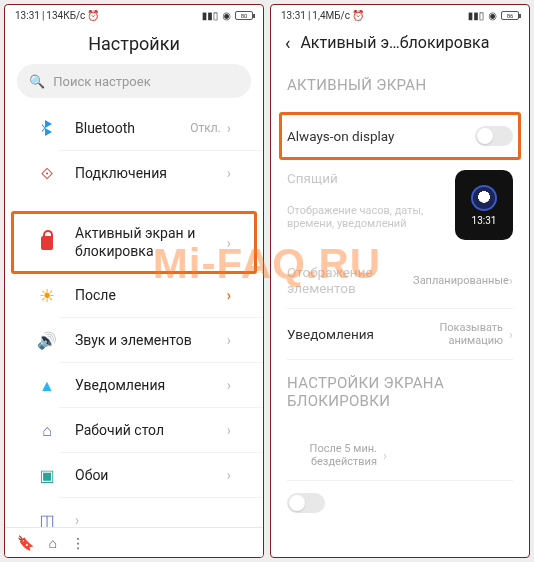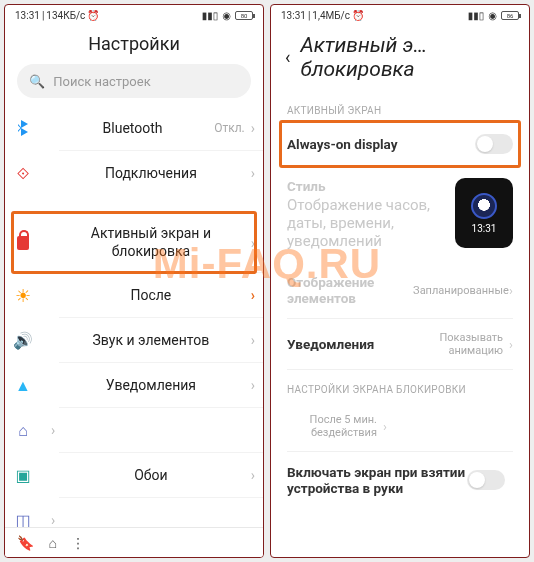--- a/index.html
+++ b/index.html
@@ -8,40 +8,40 @@
   .phone { width:260px; height:554px; background:#fff; border:1px solid #7f1d1d; border-radius:4px; overflow:hidden; position:relative; display:flex; flex-direction:column; }
   
   .status { height:20px; display:flex; align-items:center; justify-content:space-between; padding:0 10px; font-size:10px; color:#333; }
   .status .left { display:flex; align-items:center; gap:2px; }
   .status .right { display:flex; align-items:center; gap:4px; }
   .batt { width:18px; height:9px; border:1px solid #555; border-radius:2px; position:relative; font-size:6px; line-height:7px; text-align:center; }
   .batt:after { content:""; position:absolute; right:-3px; top:2px; width:2px; height:4px; background:#555; }
   
   .hdr1 { text-align:center; font-size:18px; padding:8px 0 10px; color:#222; }
   .hdr2 { display:flex; align-items:center; gap:10px; padding:8px 14px 10px; color:#222; }
-  .hdr2 .title { font-size:21px;font-style:italic; }
+  .hdr2 .title { font-size:16px; }
   .back { font-size:18px; line-height:1; }
   
   .search { margin:0 12px 8px; background:#f1f1f1; border-radius:18px; height:34px; display:flex; align-items:center; gap:8px; padding:0 12px; color:#999; font-size:13px; }
   
   .list { flex:1; overflow:hidden; }
-  .row { display:flex; align-items:center; padding:12px 8px; position:relative;text-align:center; }
+  .row { display:flex; align-items:center; padding:12px 32px; position:relative; }
   .row .ic { width:20px; height:20px; margin-right:18px; display:flex; align-items:center; justify-content:center; }
   .row .lbl { flex:1; font-size:14px; color:#222; }
   .row .val { font-size:12px; color:#aaa; margin-right:6px; }
   .row .chev { color:#bbb; font-size:14px; }
   .row.two .lbl { line-height:1.25; }
   .sep { height:1px; background:#f2f2f2; margin-left:54px; }
   .sep2 { height:1px; background:#f0f0f0; margin:0 16px; }
   .hl { position:absolute; border:3px solid #e86a1c; border-radius:3px; pointer-events:none; }
   
-  .sect { padding:14px 16px 6px; font-size:10px; color:#aaa; letter-spacing:.3px; }
+  .sect { padding:14px 16px 20px; font-size:15px; color:#aaa; letter-spacing:.3px; }
   .r2 { display:flex; align-items:center; padding:12px 16px; }
-  .r2 .lbl { flex:1; font-size:13.5px; color:#333;font-weight:bold; }
-  .r2 .sub { font-size:15px; color:#bbb; margin-top:2px; max-width:150px; }
+  .r2 .lbl { flex:1; font-size:13.5px; color:#333; }
+  .r2 .sub { font-size:11px; color:#bbb; margin-top:18px; max-width:150px; }
   .r2 .col { flex:1; display:flex; flex-direction:column; }
   .r2 .val { font-size:11px; color:#aaa; text-align:right; margin-right:6px; max-width:90px; }
   .r2 .chev { color:#ccc; font-size:13px; }
   .dim .lbl, .dim .sub { color:#c8c8c8 !important; }
   .toggle { width:38px; height:20px; border-radius:10px; background:#e8e8e8; position:relative; }
   .toggle:after { content:""; position:absolute; top:2px; left:2px; width:16px; height:16px; background:#fff; border-radius:50%; box-shadow:0 1px 2px rgba(0,0,0,.15); }
   .toggle.on { background:#1e88ff; }
   .toggle.on:after { left:auto; right:2px; }
   .preview { width:58px; height:70px; background:#111; border-radius:10px; margin-left:8px; position:relative; display:flex; flex-direction:column; align-items:center; justify-content:center; }
   .astro { width:26px; height:26px; border-radius:50%; background:radial-gradient(circle at 50% 45%, #fff 0 35%, #1b2656 36% 100%); border:2px solid #3a58c6; margin-bottom:4px; }
@@ -139,20 +139,21 @@
       </div>
       <div class="sep"></div>
       <div class="row">
         <span class="ic i-bell">▲</span>
         <span class="lbl">Уведомления</span>
         <span class="chev">›</span>
       </div>
       <div class="sep"></div>
       <div class="row">
         <span class="ic i-home">⌂</span>
+        <span class="lbl">Рабочий стол</span>
         <span class="chev">›</span>
       </div>
       <div class="sep"></div>
       <div class="row">
         <span class="ic i-wall">▣</span>
         <span class="lbl">Обои</span>
         <span class="chev">›</span>
       </div>
       <div class="sep"></div>
       <div class="row">
@@ -191,21 +192,21 @@
     <div style="position:relative">
       <div class="r2">
         <span class="lbl">Always-on display</span>
         <span class="toggle"></span>
       </div>
       <div class="hl" style="top:-2px;left:8px;right:8px;bottom:-2px"></div>
     </div>
 
     <div class="r2 dim" style="align-items:flex-start">
       <div class="col">
-        <span class="lbl">Стиль</span>
+        <span class="lbl">Спящий</span>
         <span class="sub">Отображение часов, даты, времени, уведомлений</span>
       </div>
       <div class="preview">
         <div class="astro"></div>
         <div class="ptime">13:31</div>
       </div>
     </div>
 
     <div class="r2 dim">
       <span class="lbl">Отображение элементов</span>
@@ -224,18 +225,17 @@
 
     <div class="sect">НАСТРОЙКИ ЭКРАНА БЛОКИРОВКИ</div>
 
     <div class="r2">
       <span class="val">После 5 мин. бездействия</span>
       <span class="chev">›</span>
     </div>
     <div class="sep2"></div>
 
     <div class="r2">
-      <span class="lbl" style="max-width:180px">Включать экран при взятии устройства в руки</span>
       <span class="toggle"></span>
     </div>
   </div>
 
 </div>
 
 </body></html>

